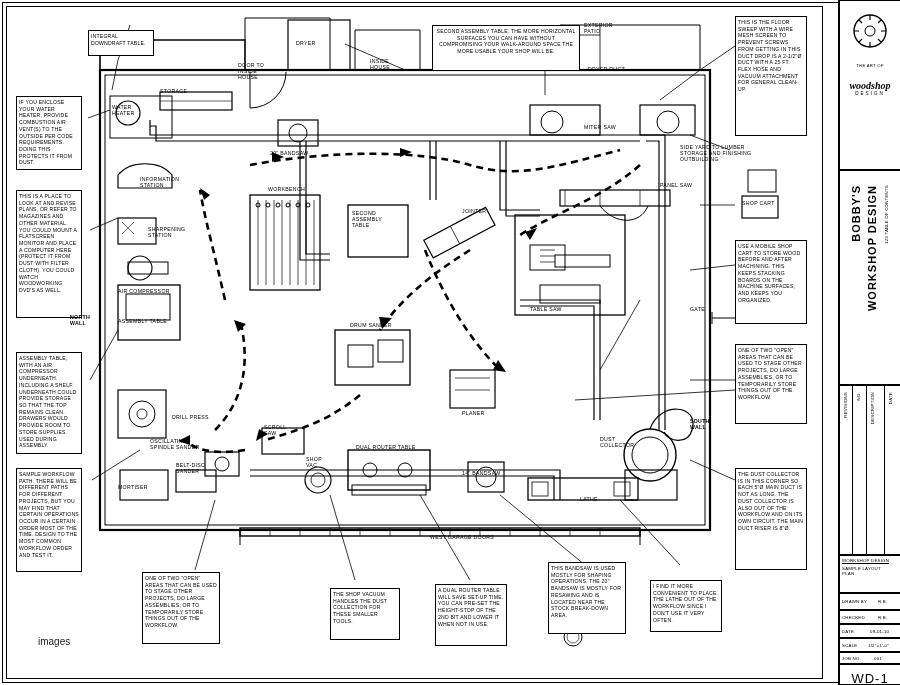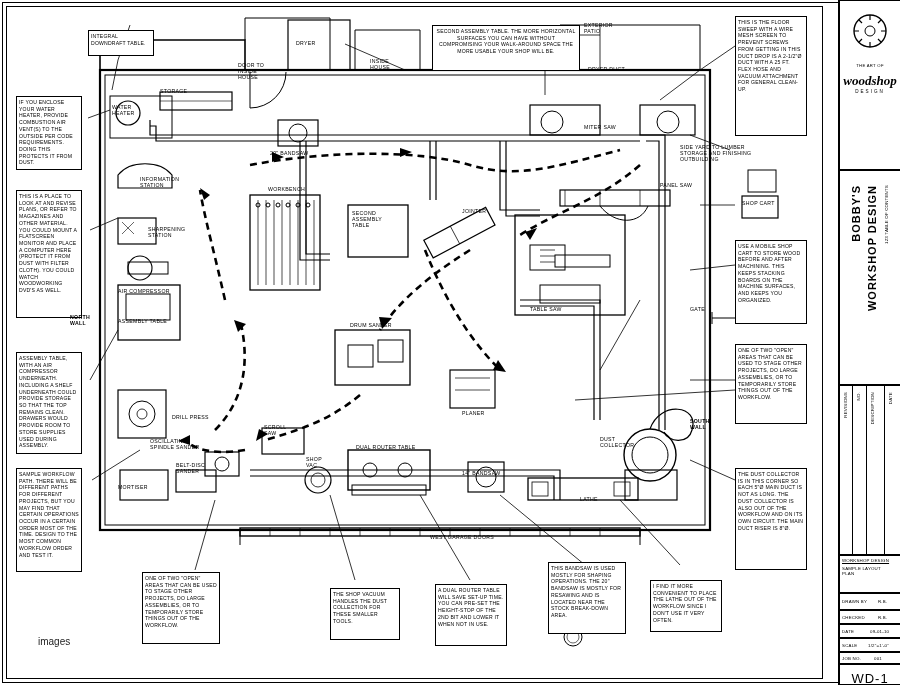--- a/index.html
+++ b/index.html
@@ -328,21 +328,21 @@
     <div class="tb-cell" style="left:0;top:0;width:62px;height:170px;text-align:center;">
       <svg width="44" height="44" viewBox="0 0 44 44" style="margin-top:8px">
         <circle cx="22" cy="22" r="16" fill="none" stroke="#000" stroke-width="1.4"></circle>
         <circle cx="22" cy="22" r="5" fill="none" stroke="#000" stroke-width="1"></circle>
         <g stroke="#000" stroke-width="1.2">
           <path d="M22 6 L22 11 M22 33 L22 38 M6 22 L11 22 M33 22 L38 22
                    M11 11 L14 14 M30 30 L33 33 M33 11 L30 14 M14 30 L11 33"></path>
         </g>
       </svg>
       <div style="margin-top:6px;font-size:4.2px;text-transform:uppercase;letter-spacing:.3px;">the art of</div>
-      <div class="logo-wood" style="font-size:13px;margin-top:5px;">woodshop</div>
+      <div class="logo-wood" style="font-size:10px;margin-top:12px;">woodshop</div>
       <div style="font-size:4.6px;letter-spacing:2px;text-transform:uppercase;">design</div>
     </div>
 
     <div class="tb-cell" style="left:0;top:170px;width:62px;height:215px;">
       <div style="position:absolute;left:10px;top:14px;" class="vert tb-title">BOBBY'S</div>
       <div style="position:absolute;left:26px;top:14px;" class="vert tb-title">WORKSHOP DESIGN</div>
       <div style="position:absolute;left:44px;top:14px;" class="vert tb-small">123 Table of Contents</div>
     </div>
 
     <div class="tb-cell" style="left:0;top:385px;width:62px;height:170px;">

